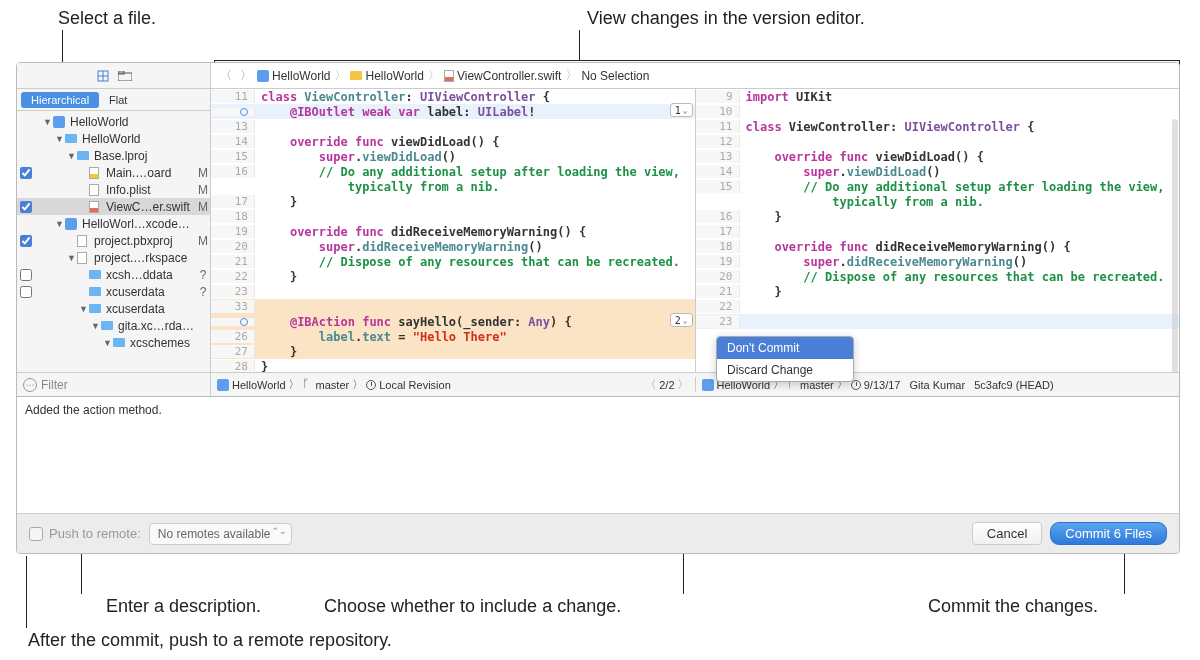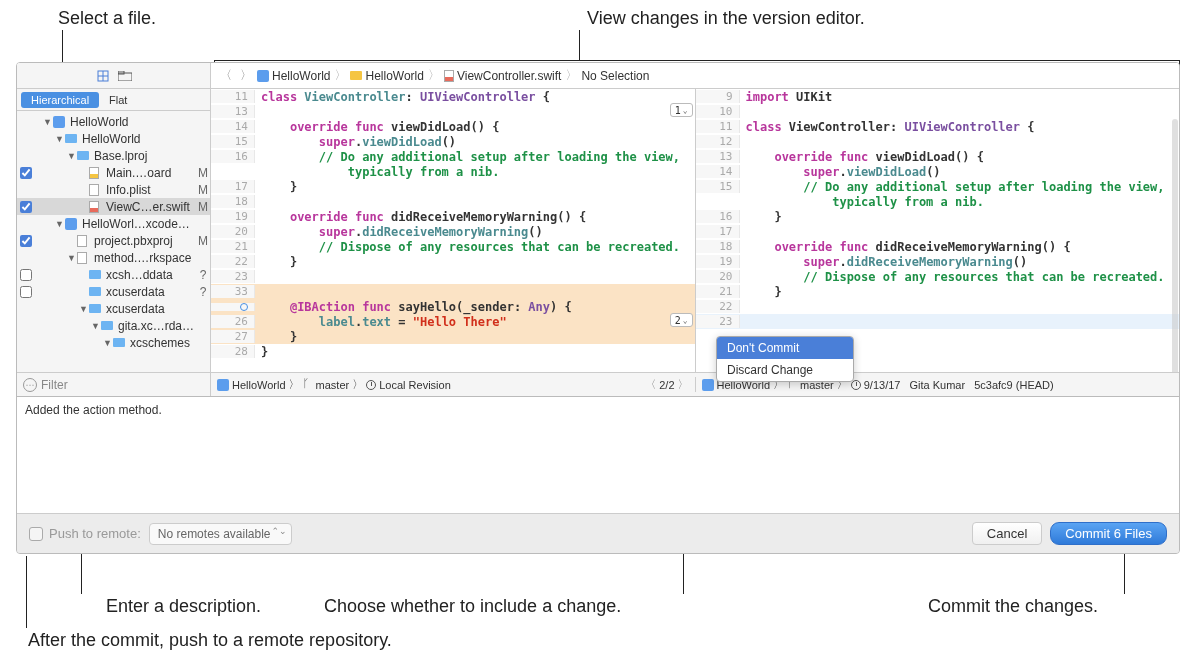--- a/index.html
+++ b/index.html
@@ -205,21 +205,21 @@
             <span class="name">project.pbxproj</span>
             <span class="status">M</span>
           </div>
           <div class="row">
             <span class="cb"></span>
             <span style="width:32px"></span>
             <span class="disc">▼</span>
             <span class="ficon">
               <span class="doc-p"></span>
             </span>
-            <span class="name">method.…rkspace</span>
+            <span class="name">project.…rkspace</span>
             <span class="status"></span>
           </div>
           <div class="row">
             <span class="cb">
               <input type="checkbox" style="">
             </span>
             <span style="width:44px"></span>
             <span class="disc"></span>
             <span class="ficon">
               <span class="fold-blue"></span>
@@ -294,20 +294,21 @@
             <span class="doc-r"></span>
             <span>ViewController.swift</span>
           </span>
         <span class="sep">〉</span>
         <span>No Selection</span>
       </div>
       <div class="code-split">
         <div class="code-pane left">
           <div class="lines" id="left-lines">
               <div class="cl"><span class="gutter">11</span><span class="code"><span class="kw">class</span> <span class="ident">ViewController</span>: <span class="type">UIViewController</span> {</span></div>
+              <div class="cl hl-blue"><span class="gutter"><span class="mark"></span></span><span class="code">    <span class="kw">@IBOutlet weak var</span> label: <span class="type">UILabel</span>!</span></div>
               <div class="cl"><span class="gutter">13</span><span class="code"></span></div>
               <div class="cl"><span class="gutter">14</span><span class="code">    <span class="kw">override func</span> viewDidLoad() {</span></div>
               <div class="cl"><span class="gutter">15</span><span class="code">        <span class="kw">super</span>.<span class="ident">viewDidLoad</span>()</span></div>
               <div class="cl"><span class="gutter">16</span><span class="code">        <span class="cmt">// Do any additional setup after loading the view,</span></span></div>
               <div class="cl"><span class="gutter"></span><span class="code">            <span class="cmt">typically from a nib.</span></span></div>
               <div class="cl"><span class="gutter">17</span><span class="code">    }</span></div>
               <div class="cl"><span class="gutter">18</span><span class="code"></span></div>
               <div class="cl"><span class="gutter">19</span><span class="code">    <span class="kw">override func</span> didReceiveMemoryWarning() {</span></div>
               <div class="cl"><span class="gutter">20</span><span class="code">        <span class="kw">super</span>.<span class="ident">didReceiveMemoryWarning</span>()</span></div>
               <div class="cl"><span class="gutter">21</span><span class="code">        <span class="cmt">// Dispose of any resources that can be recreated.</span></span></div>

